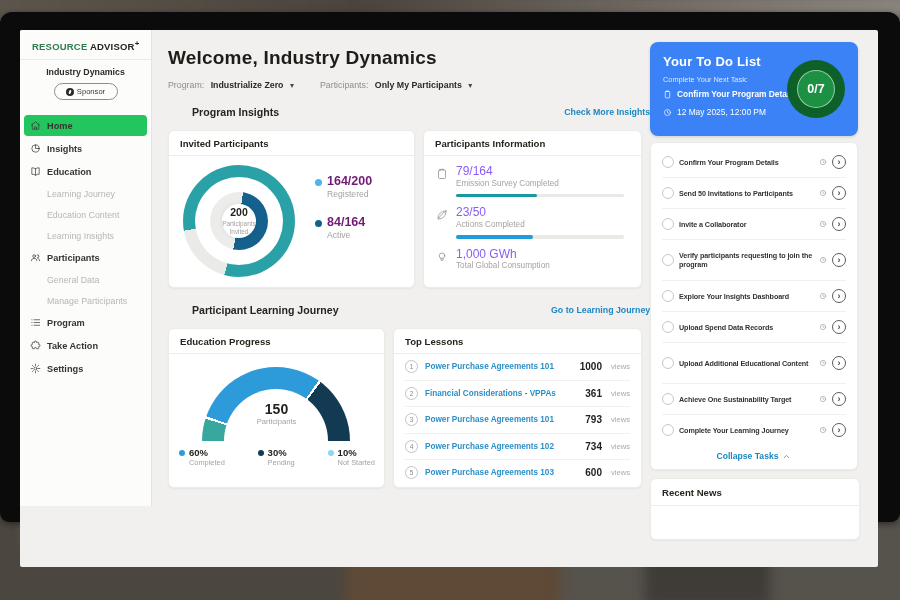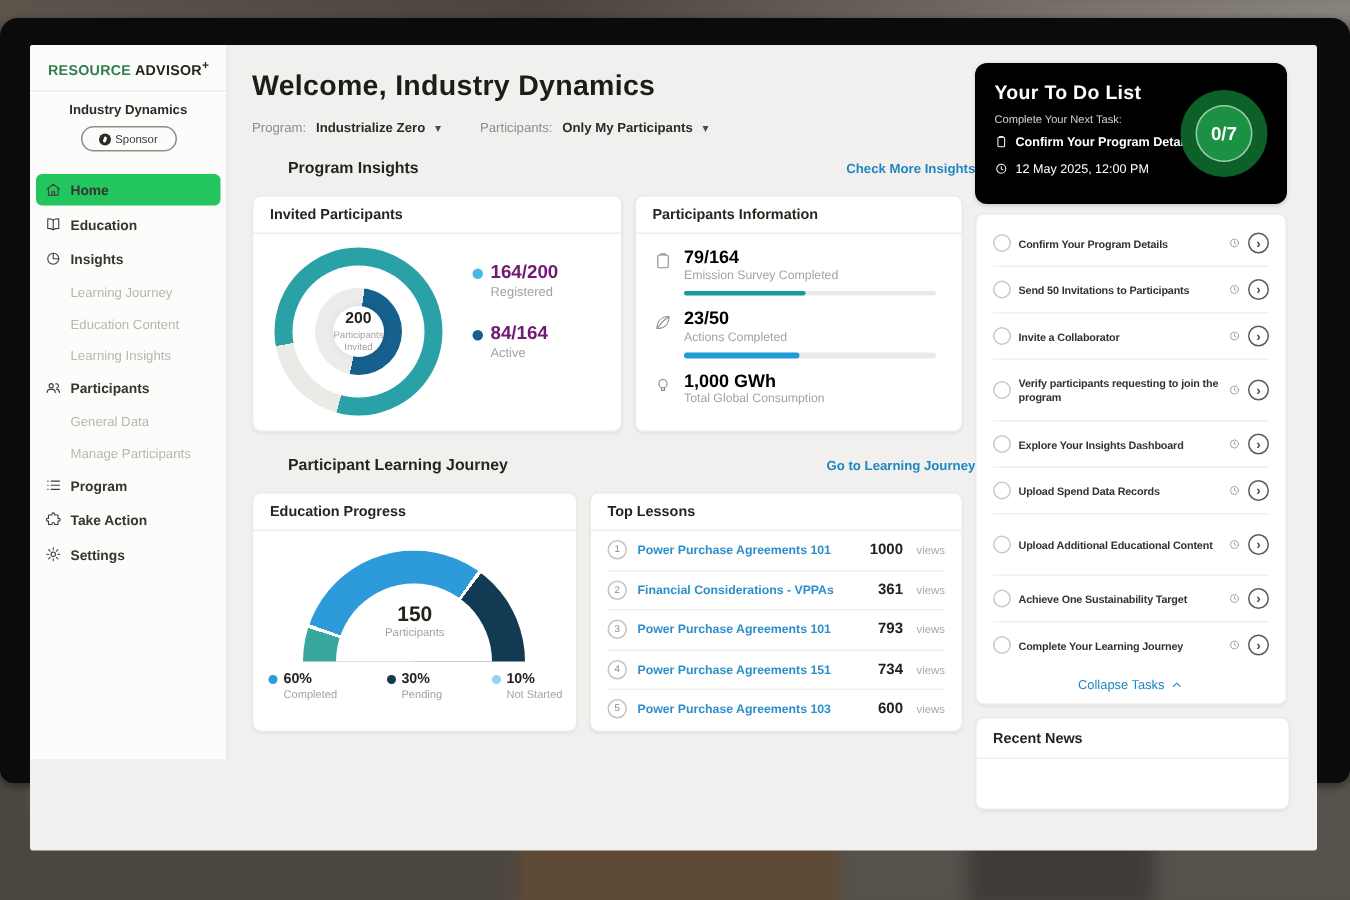--- a/index.html
+++ b/index.html
@@ -59,21 +59,21 @@
   .dc-val{font-size:10.5px;font-weight:bold;color:#23231e;}
   .dc-lab{font-size:6.4px;color:#a5a3a0;text-align:center;width:52px;line-height:1.25;margin-top:2px;}
   .leg-item{display:flex;align-items:flex-start;gap:5px;margin-bottom:17px;}
   .dot{width:7px;height:7px;border-radius:50%;margin-top:4px;flex:none;}
   .dot-lb{background:#4db6e9;} .dot-nv{background:#15608c;}
   .leg-val{font-size:12.5px;font-weight:bold;color:#701a75;line-height:1.1;}
   .leg-lab{font-size:8.6px;color:#a5a3a0;}
   
   .stat{display:flex;gap:8px;margin:9px 12px 0 12px;}
   .stat svg{width:12px;height:12px;stroke:#8e8c89;fill:none;stroke-width:1.5;stroke-linecap:round;stroke-linejoin:round;margin-top:3px;flex:none;}
-  .stat-val{font-size:12px;font-weight:bold;color:#000000;line-height:1.15;}
+  .stat-val{font-size:12px;font-weight:normal;color:#8b5cf6;line-height:1.15;}
   .stat-lab{font-size:8.2px;color:#a5a3a0;}
   .bar{width:168px;height:3.5px;background:#e9e9e6;border-radius:2px;margin-top:6px;}
   .bar-fill{height:100%;border-radius:2px;}
   
   .gauge-wrap{position:absolute;left:33px;top:38px;width:148px;height:74px;overflow:hidden;}
   .gauge-arc{position:absolute;left:0;top:0;width:148px;height:148px;border-radius:50%;}
   .gauge-hole{position:absolute;left:22px;top:22px;width:104px;height:104px;border-radius:50%;background:#fff;}
   .gauge-center{position:absolute;left:0;top:72px;width:215px;text-align:center;}
   .gc-val{font-size:14px;font-weight:bold;color:#23231e;}
   .gc-lab{font-size:7.6px;color:#a5a3a0;}
@@ -84,21 +84,21 @@
   .gl-lab{font-size:7.4px;color:#a5a3a0;}
   
   .lesson{display:flex;align-items:center;gap:7px;height:25.5px;margin:0 11px;border-bottom:1px solid #f0f0ee;}
   .lesson:last-child{border-bottom:none;}
   .rank{width:11px;height:11px;border:1px solid #c3c3c0;border-radius:50%;font-size:6.5px;color:#8a8885;
         display:flex;align-items:center;justify-content:center;flex:none;}
   .l-title{flex:1;font-size:8.2px;font-weight:bold;color:#2b8fc9;}
   .l-views{font-size:10px;font-weight:bold;color:#23231e;}
   .l-word{font-size:7.6px;color:#aaa8a5;margin-left:2px;}
   
-  .todo-green{position:absolute;left:630px;top:12px;width:208px;height:94px;background:#000000;border-radius:8px;
+  .todo-green{position:absolute;left:630px;top:12px;width:208px;height:94px;background:#3b82f6;border-radius:8px;
               color:#fff;padding:0;box-shadow:0 1px 3px rgba(0,0,0,.15);}
   .tg-title{position:absolute;left:13px;top:12px;font-size:13px;font-weight:bold;letter-spacing:.2px;}
   .tg-sub{position:absolute;left:13px;top:33px;font-size:7.4px;color:rgba(255,255,255,.82);}
   .tg-task{position:absolute;left:13px;top:47px;display:flex;gap:5px;align-items:center;font-size:8.4px;font-weight:bold;}
   .tg-date{position:absolute;left:13px;top:65px;display:flex;gap:5px;align-items:center;font-size:8.4px;}
   .tg-task svg,.tg-date svg{width:9px;height:9px;stroke:#fff;fill:none;stroke-width:1.8;stroke-linecap:round;stroke-linejoin:round;flex:none;}
   .tg-ring{position:absolute;right:13px;top:18px;width:58px;height:58px;border-radius:50%;background:#0d6128;
            display:flex;align-items:center;justify-content:center;}
   .tg-ring-in{width:36px;height:36px;border-radius:50%;background:#1d9143;border:1.5px solid rgba(255,255,255,.55);
               display:flex;align-items:center;justify-content:center;font-size:12.5px;font-weight:bold;color:#fff;}
@@ -106,21 +106,21 @@
   .todo-card{position:absolute;left:630px;top:112px;width:208px;height:328px;background:#fff;border:1px solid #ebebe8;
              border-radius:6px;box-shadow:0 1px 2px rgba(0,0,0,.05);padding:4px 11px 0 11px;box-sizing:border-box;}
   .todo-row{display:flex;align-items:center;gap:5px;height:30px;border-bottom:1px solid #f0f0ee;}
   .todo-row.tall{height:40px;}
   .chk{width:10px;height:10px;border:1.2px solid #c8c8c5;border-radius:50%;flex:none;}
   .todo-lab{flex:1;font-size:7.2px;font-weight:bold;color:#33332e;line-height:1.25;letter-spacing:-.1px;}
   .mini-clock{width:8px;height:8px;flex:none;stroke:#9a9896;fill:none;stroke-width:1.8;stroke-linecap:round;}
   .chev-btn{width:14px;height:14px;border:1.4px solid #5c5c58;border-radius:50%;flex:none;display:flex;
             align-items:center;justify-content:center;font-size:9px;color:#4a4a46;font-weight:bold;padding-bottom:1px;box-sizing:border-box;}
   .collapse{height:22px;display:flex;align-items:center;justify-content:center;gap:4px;
-            font-size:8.6px;font-weight:normal;color:#1d87c2;}
+            font-size:8.6px;font-weight:bold;color:#1d87c2;}
   .collapse svg{width:9px;height:9px;stroke:#1d87c2;fill:none;stroke-width:2;stroke-linecap:round;stroke-linejoin:round;}
   
   .news-card{position:absolute;left:630px;top:448px;width:208px;height:60px;background:#fff;border:1px solid #ebebe8;
              border-radius:6px;box-shadow:0 1px 2px rgba(0,0,0,.05);}
   .news-h{height:26px;display:flex;align-items:center;padding:0 11px;font-size:9.6px;font-weight:bold;color:#26261f;
           border-bottom:1px solid #ededeb;}
   .arrow{font-weight:bold;}
 </style>
 </head>
 <body>
@@ -150,31 +150,31 @@
       <div class="nav-item active">
         <svg viewBox="0 0 24 24">
               <path d="M3 11 12 4l9 7"></path>
               <path d="M5 9v11h14V9"></path>
               <path d="M10 20v-5h4v5"></path>
             </svg>
         <span>Home</span>
       </div>
       <div class="nav-item">
         <svg viewBox="0 0 24 24">
+              <circle cx="12" cy="12" r="8"></circle>
+              <path d="M12 4v8h8"></path>
+            </svg>
+        <span>Insights</span>
+      </div>
+      <div class="nav-item">
+        <svg viewBox="0 0 24 24">
               <path d="M12 6c-2-1.5-5-2-8-2v14c3 0 6 .5 8 2 2-1.5 5-2 8-2V4c-3 0-6 .5-8 2"></path>
               <path d="M12 6v14"></path>
             </svg>
         <span>Education</span>
-      </div>
-      <div class="nav-item">
-        <svg viewBox="0 0 24 24">
-              <circle cx="12" cy="12" r="8"></circle>
-              <path d="M12 4v8h8"></path>
-            </svg>
-        <span>Insights</span>
       </div>
       <div class="nav-sub">Learning Journey</div>
       <div class="nav-sub">Education Content</div>
       <div class="nav-sub">Learning Insights</div>
       <div class="nav-item">
         <svg viewBox="0 0 24 24">
               <circle cx="9" cy="9" r="3"></circle>
               <path d="M3 19c0-3 2.7-5 6-5s6 2 6 5"></path>
               <path d="M15.5 6.5a3 3 0 1 1 1 5.8"></path>
               <path d="M17 14c2.5.5 4 2.5 4 5"></path>
@@ -357,21 +357,21 @@
       <span class="l-word">views</span>
     </div>
     <div class="lesson">
       <span class="rank">3</span>
       <span class="l-title">Power Purchase Agreements 101</span>
       <span class="l-views">793</span>
       <span class="l-word">views</span>
     </div>
     <div class="lesson">
       <span class="rank">4</span>
-      <span class="l-title">Power Purchase Agreements 151</span>
+      <span class="l-title">Power Purchase Agreements 102</span>
       <span class="l-views">734</span>
       <span class="l-word">views</span>
     </div>
     <div class="lesson">
       <span class="rank">5</span>
       <span class="l-title">Power Purchase Agreements 103</span>
       <span class="l-views">600</span>
       <span class="l-word">views</span>
     </div>
   </div>

